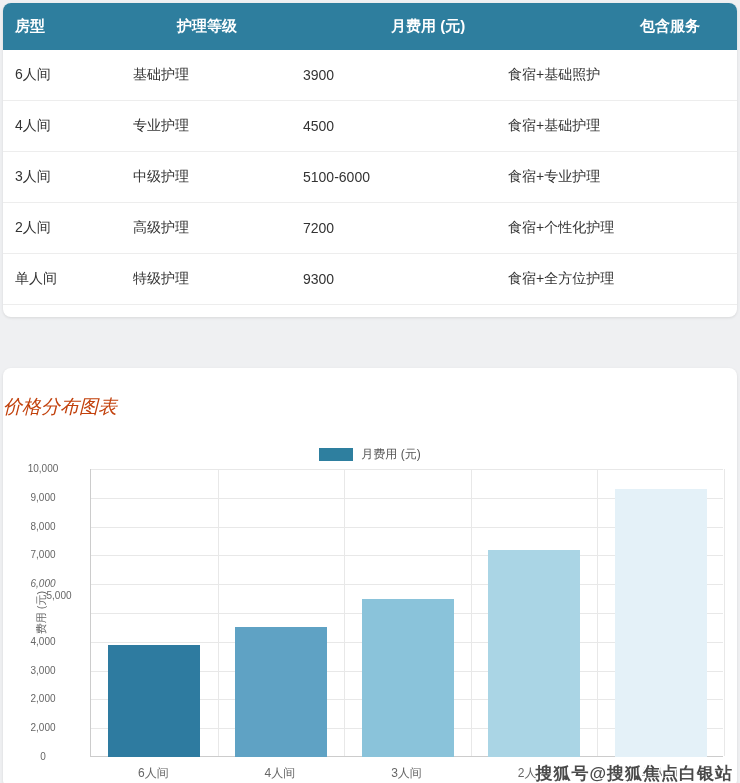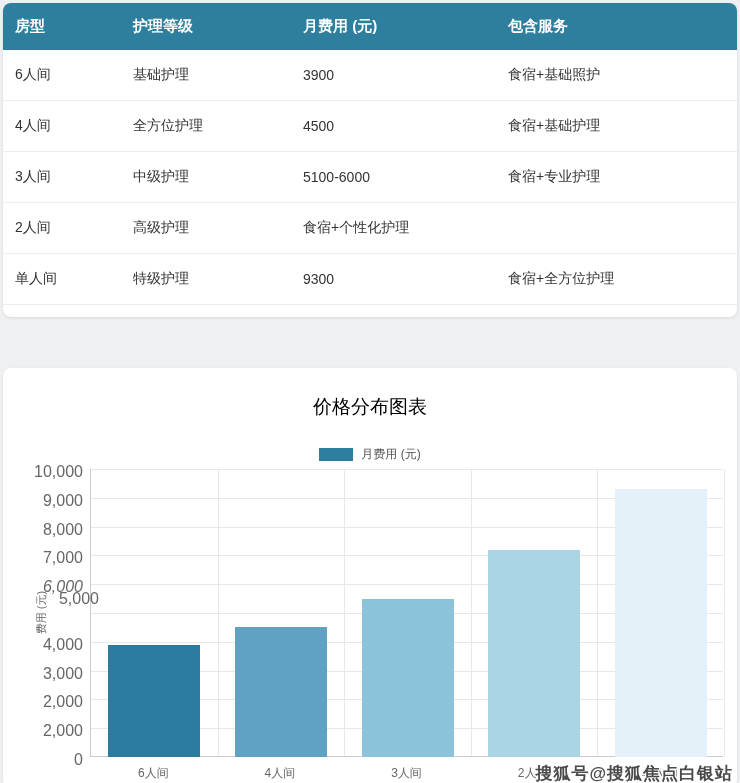--- a/index.html
+++ b/index.html
@@ -26,39 +26,39 @@
   .trow {
     display:grid; grid-template-columns:118px 170px 205px 1fr;
     align-items:center; height:51px;
     border-bottom:1px solid #ededed;
     font-size:14px; color:#333;
   }
   
   .chart-card { top:368px; height:420px; }
   .chart-title {
     position:absolute; top:26px; left:0; width:100%;
-    text-align:center; font-size:19px; color:#000000;
+    font-size:19px; color:#c2410c;font-style:italic;
   }
   .legend {
     position:absolute; top:78px; left:0; width:100%;
     display:flex; justify-content:center; align-items:center; gap:8px;
   }
   .legend-swatch { width:34px; height:13px; display:inline-block; }
   .legend-label { font-size:12px; color:#555; }
   .chart-area { position:absolute; top:94px; left:0; right:0; height:321px; }
   .plot {
     position:absolute; left:87px; top:7px; width:633px; height:288px;
     border-left:1px solid #ccc; border-bottom:1px solid #ccc;
   }
   .gl-h { position:absolute; left:0; width:100%; height:1px; background:#e8e8e8; }
   .gl-v { position:absolute; top:0; height:100%; width:1px; background:#e8e8e8; }
   .bar { position:absolute; }
   .ytick {
-    position:absolute; left:0; width:80px; text-align:right;
-    font-size:16px; color:#666;
+    position:absolute; left:0; width:80px; text-align:center;
+    font-size:10px; color:#666;
   }
   .xtick {
     position:absolute; width:100px; text-align:center;
     font-size:12px; color:#666;
   }
   .y-axis-title {
     position:absolute; left:8px; font-size:11px; color:#666;
     transform:rotate(-90deg); transform-origin:center; white-space:nowrap;
     width:60px; text-align:center;
   }
@@ -66,48 +66,49 @@
     position:absolute; right:4px; bottom:3px;
     font-size:17px; font-weight:bold; color:#4a4a4a; letter-spacing:1px;
     text-shadow:-1px -1px 0 #fff, 1px -1px 0 #fff, -1px 1px 0 #fff, 1px 1px 0 #fff,
                 0 -1px 0 #fff, 0 1px 0 #fff, -1px 0 0 #fff, 1px 0 0 #fff;
   }
 </style>
 </head>
 <body>
 
 <div class="card table-card">
-  <div class="thead" id="table-head" style="background: rgb(46, 126, 158);">
+  <div class="thead" id="table-head" style="background: rgb(46, 126, 158); gap: 44px;">
     <div class="cell">房型</div>
     <div class="cell">护理等级</div>
     <div class="cell">月费用 (元)</div>
     <div class="cell">包含服务</div>
   </div>
   <div id="table-body">
       <div class="trow">
         <div class="cell">6人间</div>
         <div class="cell">基础护理</div>
         <div class="cell">3900</div>
         <div class="cell">食宿+基础照护</div>
       </div>
       <div class="trow">
         <div class="cell">4人间</div>
-        <div class="cell">全方位护理</div>
+        <div class="cell">专业护理</div>
         <div class="cell">4500</div>
         <div class="cell">食宿+基础护理</div>
       </div>
       <div class="trow">
         <div class="cell">3人间</div>
         <div class="cell">中级护理</div>
         <div class="cell">5100-6000</div>
         <div class="cell">食宿+专业护理</div>
       </div>
       <div class="trow">
         <div class="cell">2人间</div>
         <div class="cell">高级护理</div>
+        <div class="cell">7200</div>
         <div class="cell">食宿+个性化护理</div>
       </div>
       <div class="trow">
         <div class="cell">单人间</div>
         <div class="cell">特级护理</div>
         <div class="cell">9300</div>
         <div class="cell">食宿+全方位护理</div>
       </div>
     </div>
 </div>

